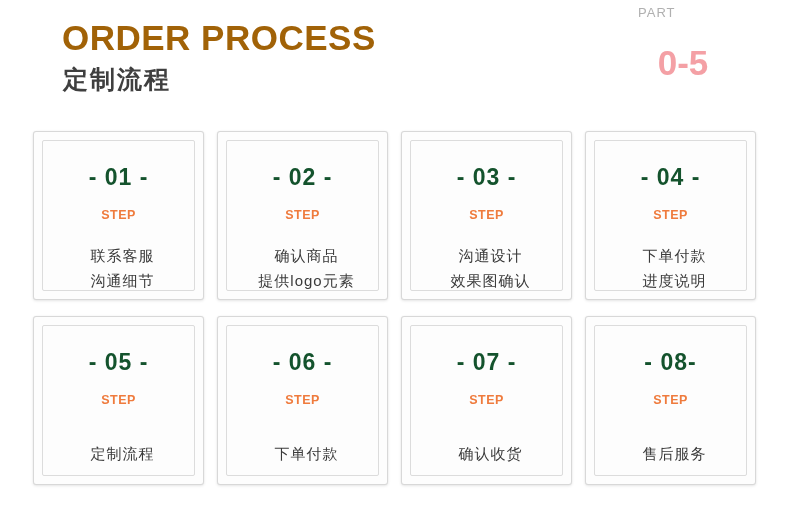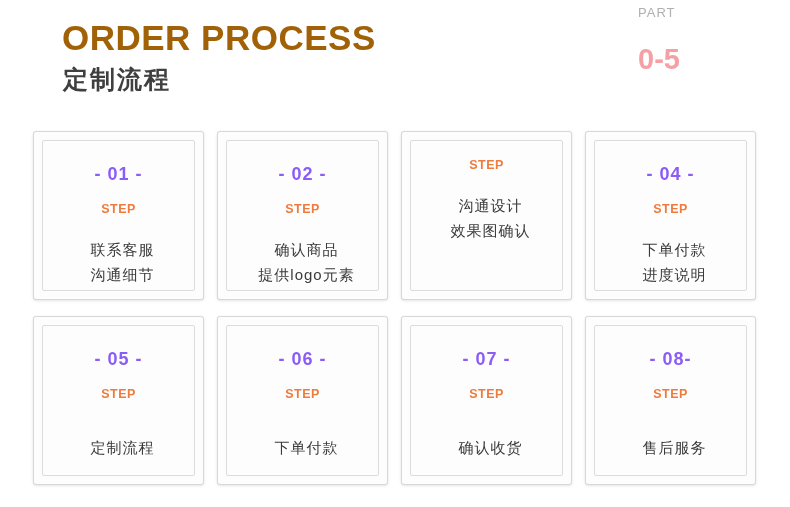--- a/index.html
+++ b/index.html
@@ -48,25 +48,25 @@
     top: 5px;
     font-size: 13px;
     letter-spacing: 1px;
     color: #b0b0b0;
     width: 90px;
   }
   #part-number {
     position: absolute;
     right: 62px;
     top: 43px;
-    font-size: 29px;
+    font-size: 35px;
     font-weight: bold;
     letter-spacing: 0px;
     color: #f4a0a5;
-    text-align: left;
+    text-align: center;
     width: 90px;
   }
 
   
   #grid {
     position: absolute;
     left: 33px;
     top: 131px;
     width: 724px;
     display: grid;
@@ -91,23 +91,23 @@
     bottom: 8px;
     box-sizing: border-box;
     border: 1px solid #dcdcdc;
     border-radius: 2px;
     display: flex;
     flex-direction: column;
     align-items: center;
   }
   .step-num {
     margin-top: 23px;
-    font-size: 18px;
-    font-weight: bold;
-    color: #8b5cf6;
+    font-size: 23px;
+    font-weight: bold;
+    color: #14532d;
     letter-spacing: 1px;
     white-space: nowrap;
   }
   .step-word {
     margin-top: 17px;
     font-size: 12.5px;
     font-weight: bold;
     color: #ef7b3d;
     letter-spacing: 0.5px;
   }
@@ -155,20 +155,21 @@
       <div class="step-word">STEP</div>
       <div class="desc">
         <span class="desc-line">确认商品</span>
         <span class="desc-line">提供logo元素</span>
       </div>
     </div>
   </div>
 
   <div class="card">
     <div class="card-inner">
+      <div class="step-num">- 03 -</div>
       <div class="step-word">STEP</div>
       <div class="desc">
         <span class="desc-line">沟通设计</span>
         <span class="desc-line">效果图确认</span>
       </div>
     </div>
   </div>
 
   <div class="card">
     <div class="card-inner">

